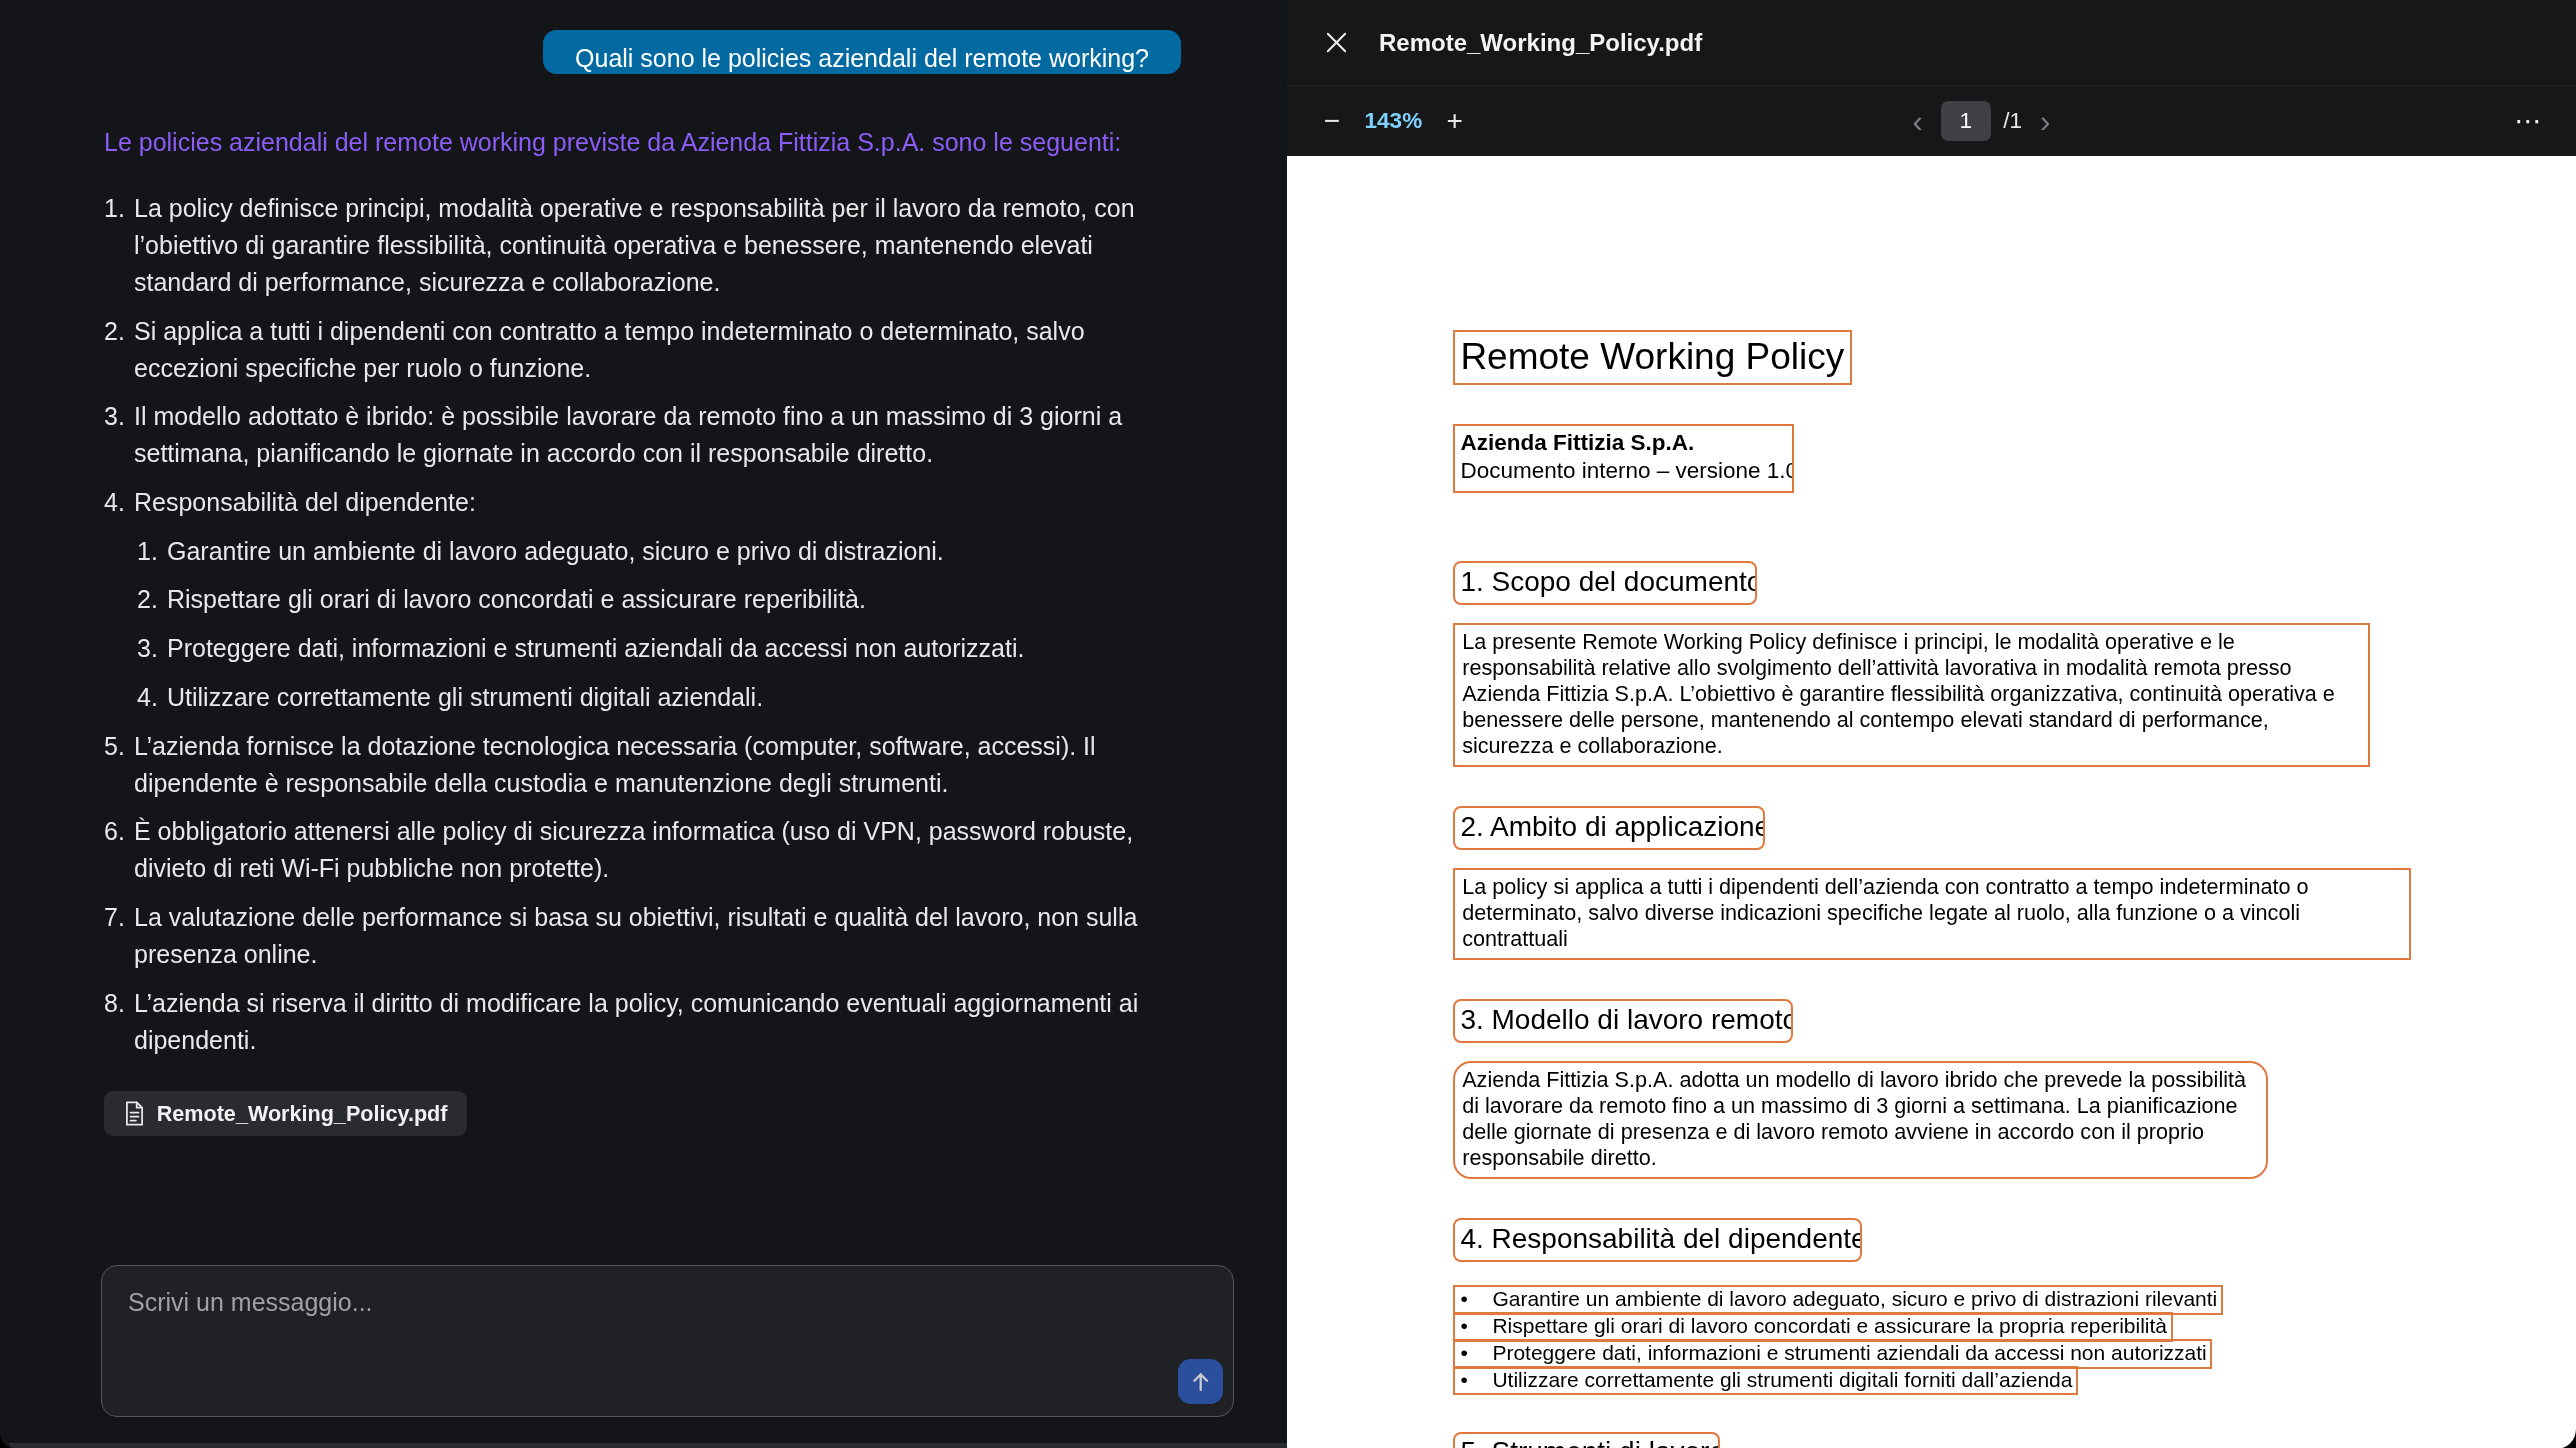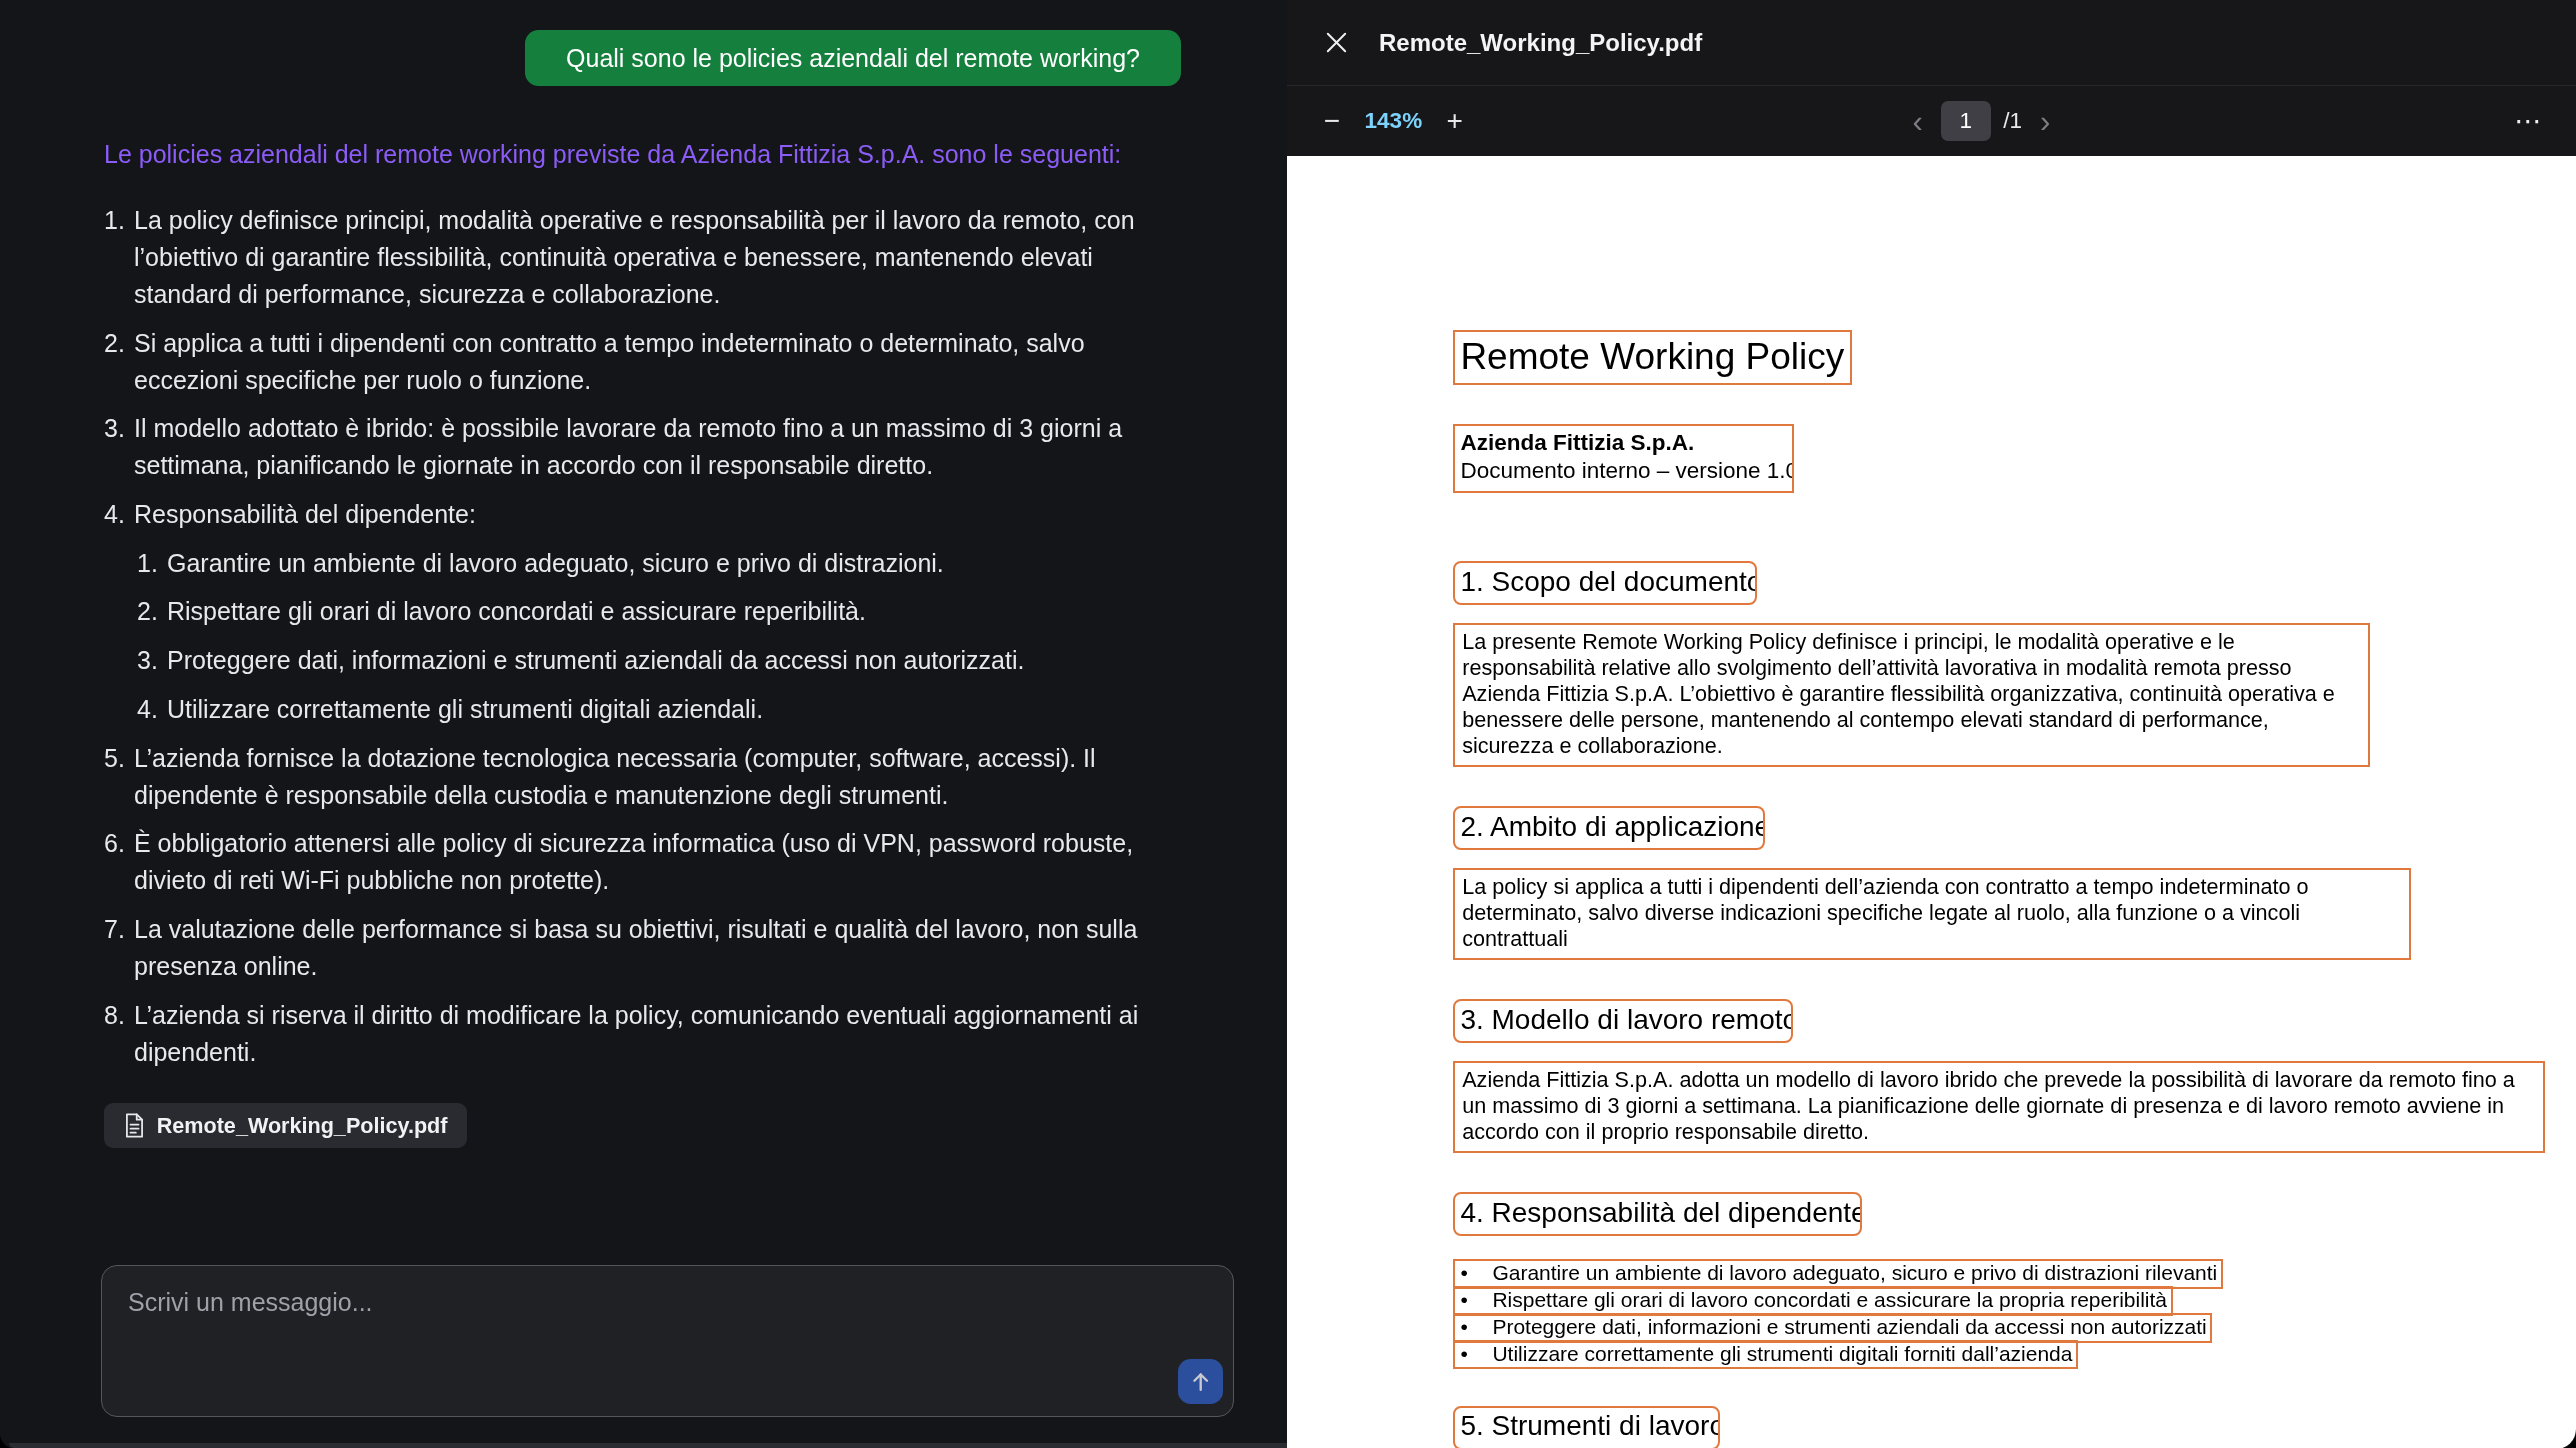--- a/index.html
+++ b/index.html
@@ -6,22 +6,22 @@
   body{width:2576px;height:1449px;overflow:hidden;font-family:"Liberation Sans",sans-serif;}
   .app{position:relative;width:2576px;height:1449px;background:#141519;
        border-bottom-left-radius:16px;border-bottom-right-radius:18px;overflow:hidden;}
 
   
   .chat-panel{position:absolute;left:0;top:0;width:1287px;height:1449px;background:#141519;}
   .chat-panel::after{content:"";position:absolute;left:9px;right:0;bottom:0.9px;height:5.4px;
        background:#2b2c31;border-bottom-left-radius:7.2px;}
   .chat-scroll{position:absolute;left:0;top:0;right:0;bottom:184px;padding:30px 106px 0 104px;
        display:flex;flex-direction:column;overflow:hidden;}
-  .bubble{margin-left:auto;height:56px;line-height:56px;padding:0 41px;border-radius:13.5px;
-       background:#15803d;color:#fff;font-size:25px;font-weight:500;white-space:nowrap;}
+  .bubble{margin-left:auto;height:44px;line-height:56px;padding:0 32px;border-radius:13.5px;
+       background:#0369a1;color:#fff;font-size:25px;font-weight:500;white-space:nowrap;}
   .intro{margin:50px 0 0 0;font-size:25px;line-height:37px;color:#8b5cf6;}
   .msg-list{margin-top:29px;max-width:1063px;}
   .li{display:flex;margin-bottom:11.7px;font-size:25px;line-height:37px;color:#e9e9ec;}
   .li .num{flex:0 0 30px;}
   .li .txt{flex:1;}
   .sublist{margin:11.7px 0 0 33px;}
   .sublist .li{margin-bottom:11.7px;}
   .chip{display:inline-flex;align-items:center;margin-top:21px;height:45px;border-radius:9px;
        background:#2a2b30;padding:0 20px;gap:11.7px;width:fit-content;}
   .chip .fname{font-size:21.6px;font-weight:700;color:#f2f2f4;}
@@ -56,21 +56,21 @@
   .doc-title{font-size:37px;line-height:43px;padding:2.7px 7.2px 5.4px 5.4px;overflow:hidden;white-space:nowrap;}
   .doc-title>span{display:inline-block;margin-right:-1.8px;}
   .meta-box{margin-top:39px;font-size:22.5px;line-height:28px;padding:2.7px 0 6.3px 5.4px;overflow:hidden;}
   .meta-box .company{font-weight:700;}
   .meta-box .meta{display:inline-block;white-space:nowrap;margin-right:-6.3px;}
   .sec-h{font-size:28px;line-height:32px;margin-top:39px;padding:2.7px 0 5.4px 5.4px;
        overflow:hidden;white-space:nowrap;border-radius:8px;}
   .sec-h>span{display:inline-block;margin-right:-7.2px;}
   .sec-h.first{margin-top:68px;}
   .para{margin-top:18px;font-size:21.6px;line-height:26px;padding:3.6px 7.2px 6.3px 7.2px;box-sizing:border-box;}
-  .w1{width:917px;} .w2{width:958px;} .w3{width:1092px;}
+  .w1{width:917px;} .w2{width:958px;} .w3{width:815px;border-radius:18px;}
   .bullets{margin-top:23.4px;}
   .bullet{display:flex;font-size:21px;line-height:21px;padding:0.9px 3.6px 3.6px 5.4px;margin-bottom:-2.7px;}
   .bullet .bm{flex:0 0 32px;}
   svg{display:block;}
 </style>
 </head>
 <body>
 
 <div class="app">
 

